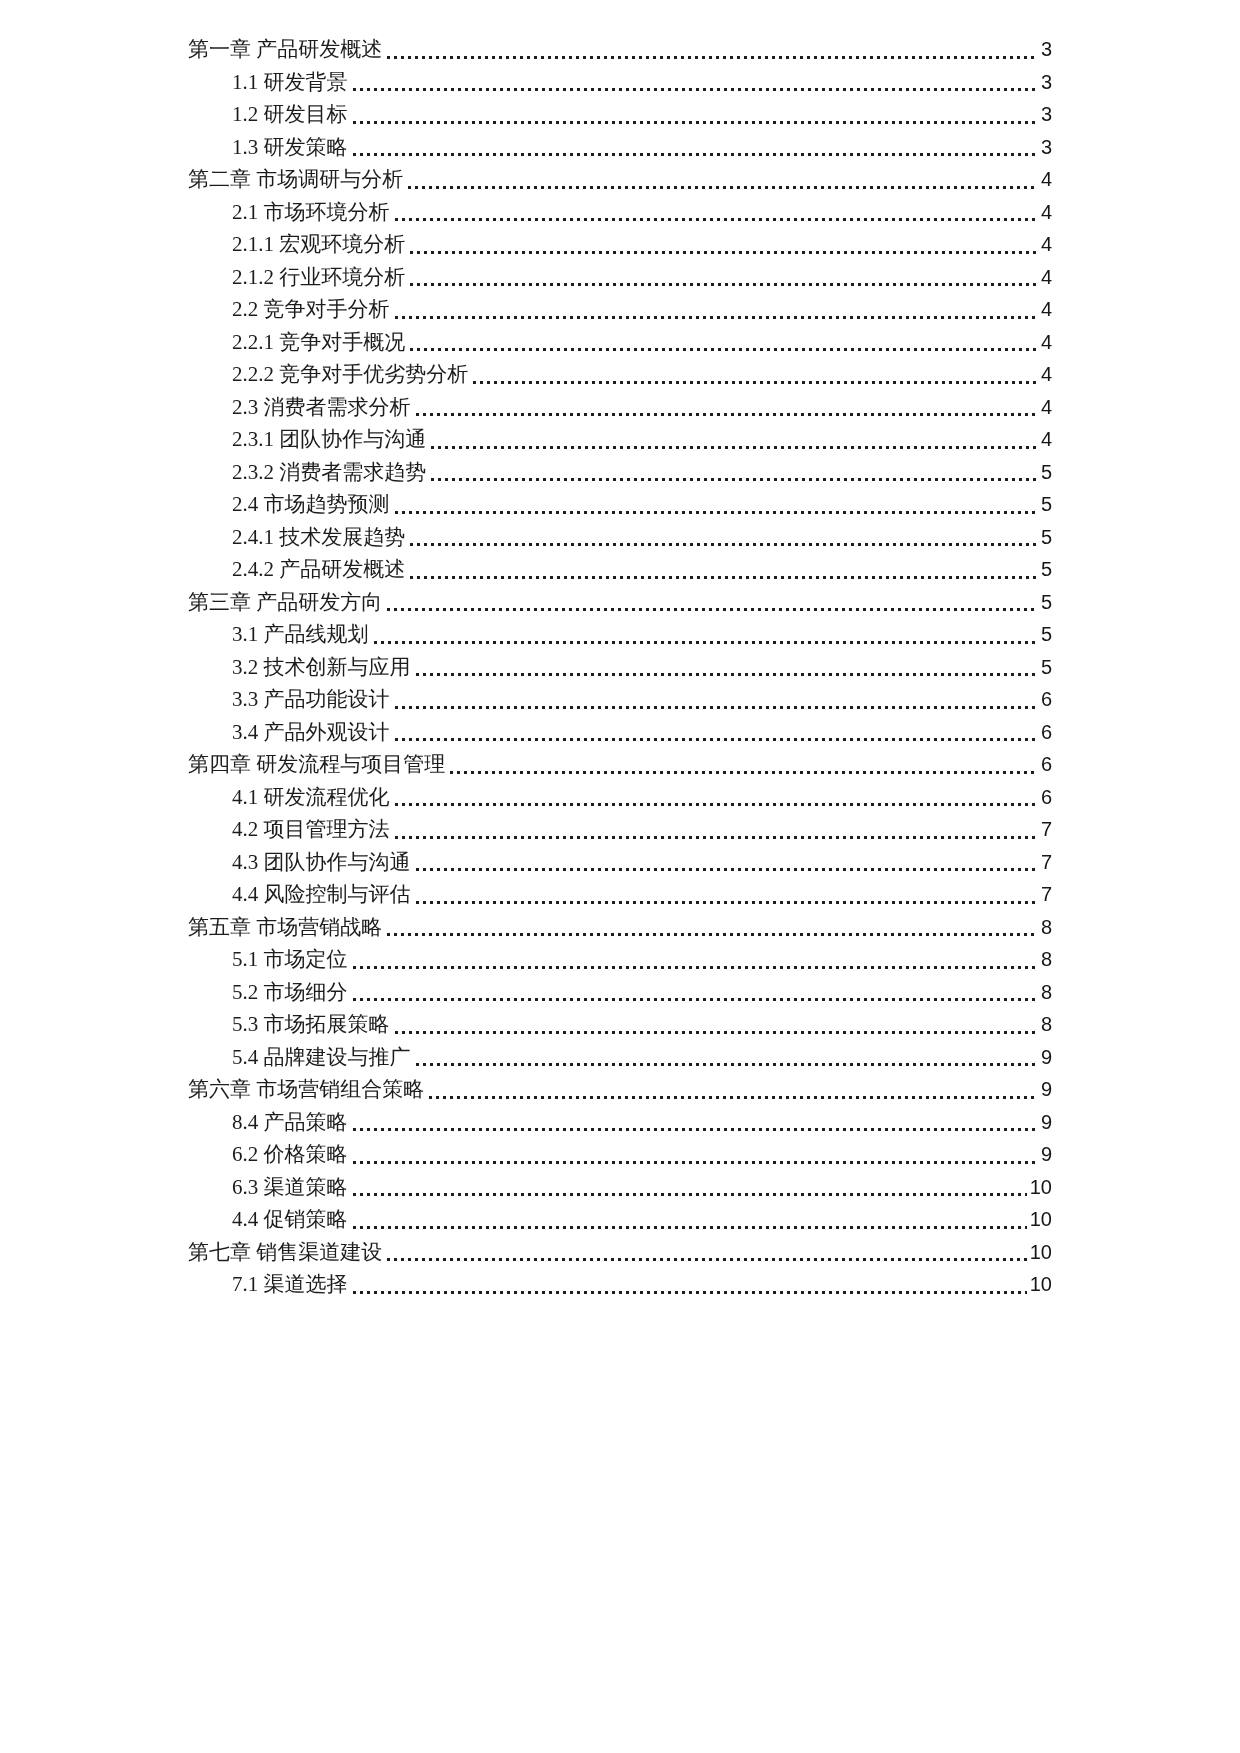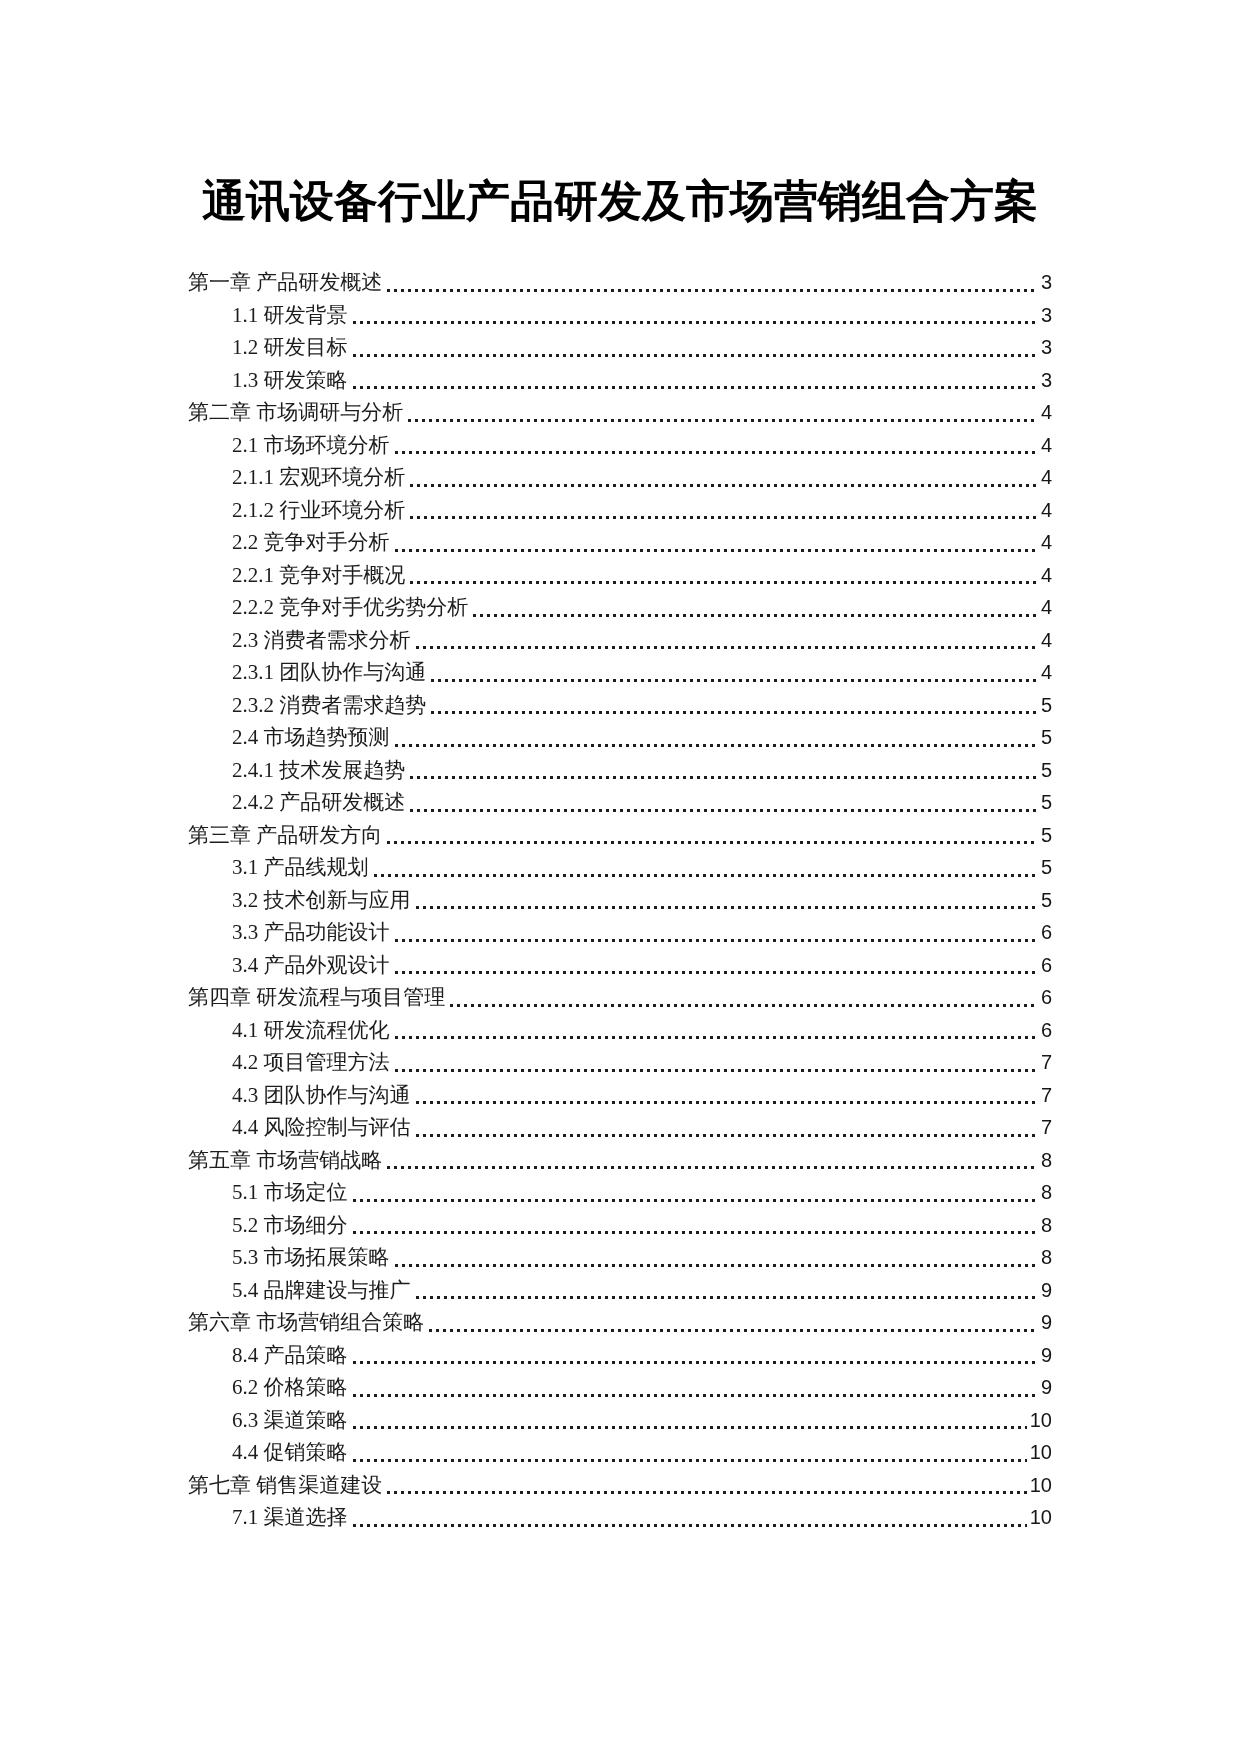--- a/index.html
+++ b/index.html
@@ -60,21 +60,20 @@
     font-size: 20px;
     font-family: "Liberation Sans", "DejaVu Sans", sans-serif;
     color: #161616;
     white-space: nowrap;
   }
 </style>
 </head>
 <body>
 
 <div class="page">
-  <div class="doc-title">通讯设备行业产品研发及市场营销组合方案</div>
   <div class="toc">
       <div class="toc-row">
         <span class="toc-label">第一章 产品研发概述</span>
         <span class="toc-leader"></span>
         <span class="toc-page">3</span>
       </div>
       <div class="toc-row lvl2">
         <span class="toc-label">1.1 研发背景</span>
         <span class="toc-leader"></span>
         <span class="toc-page">3</span>

